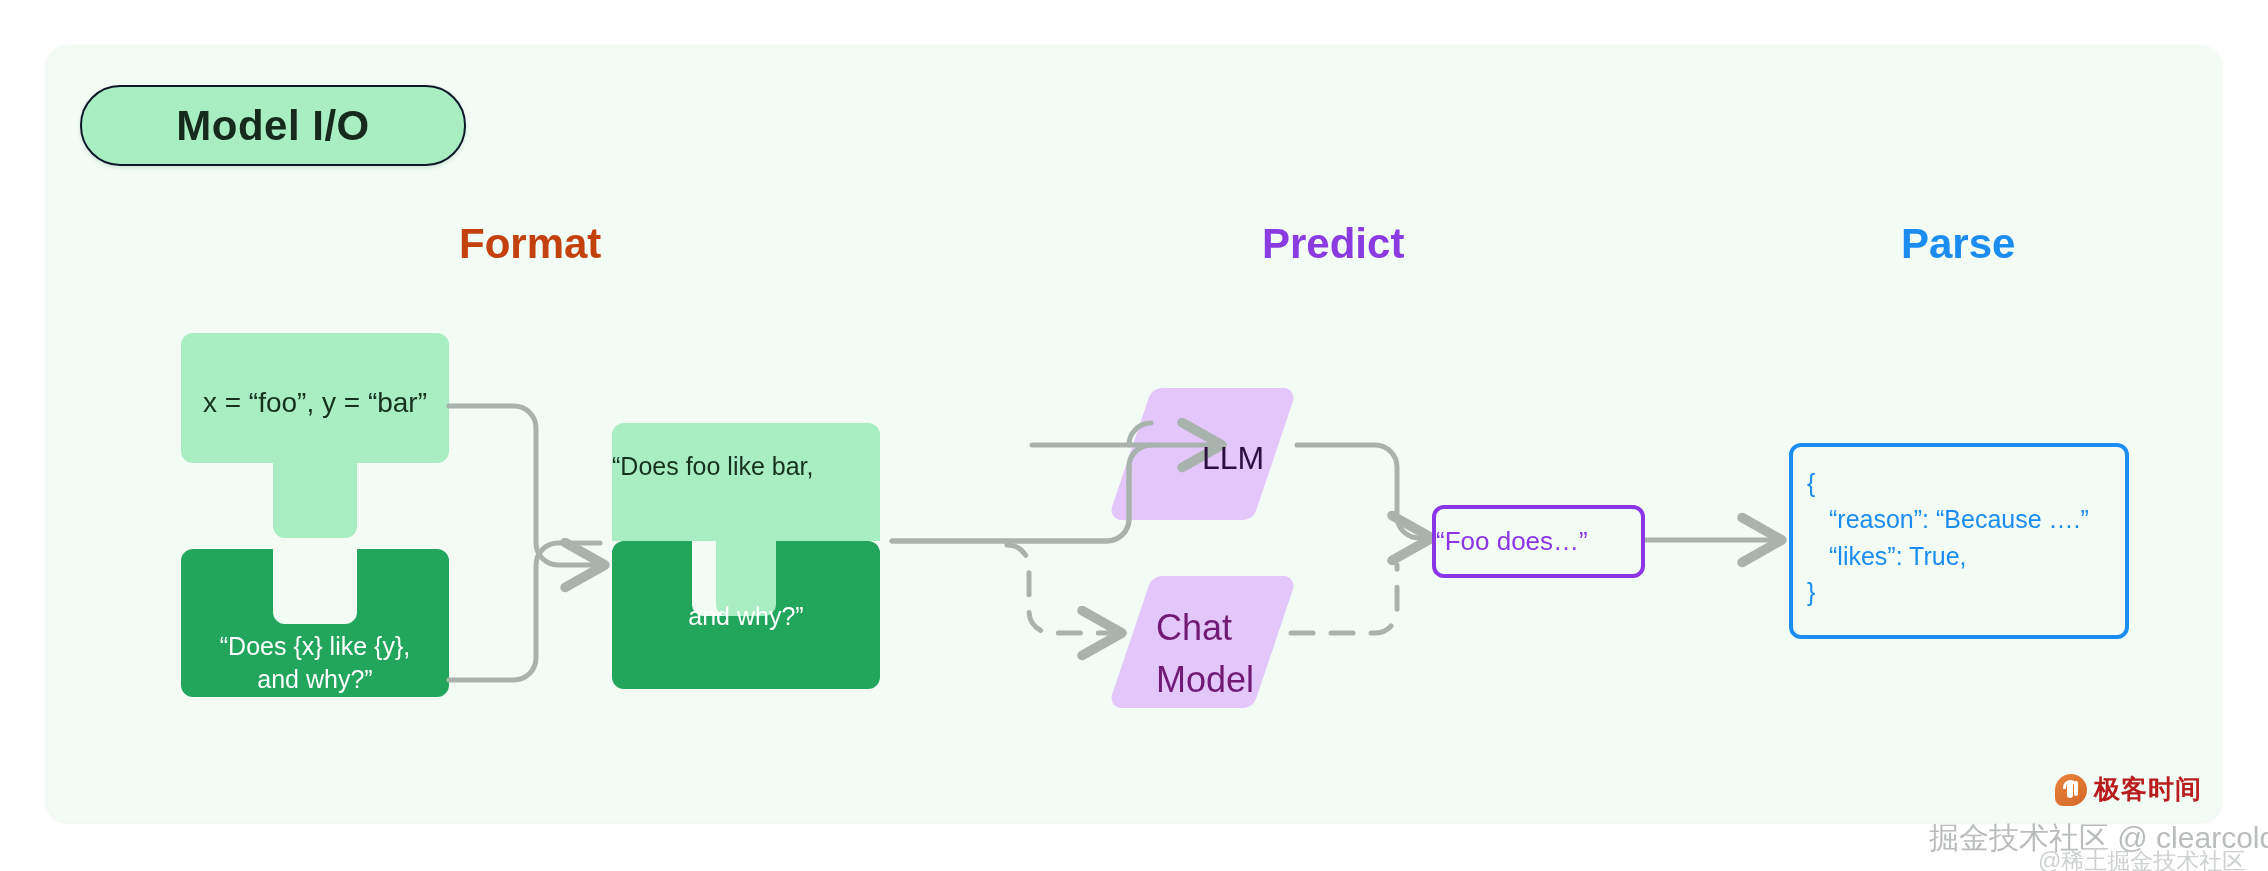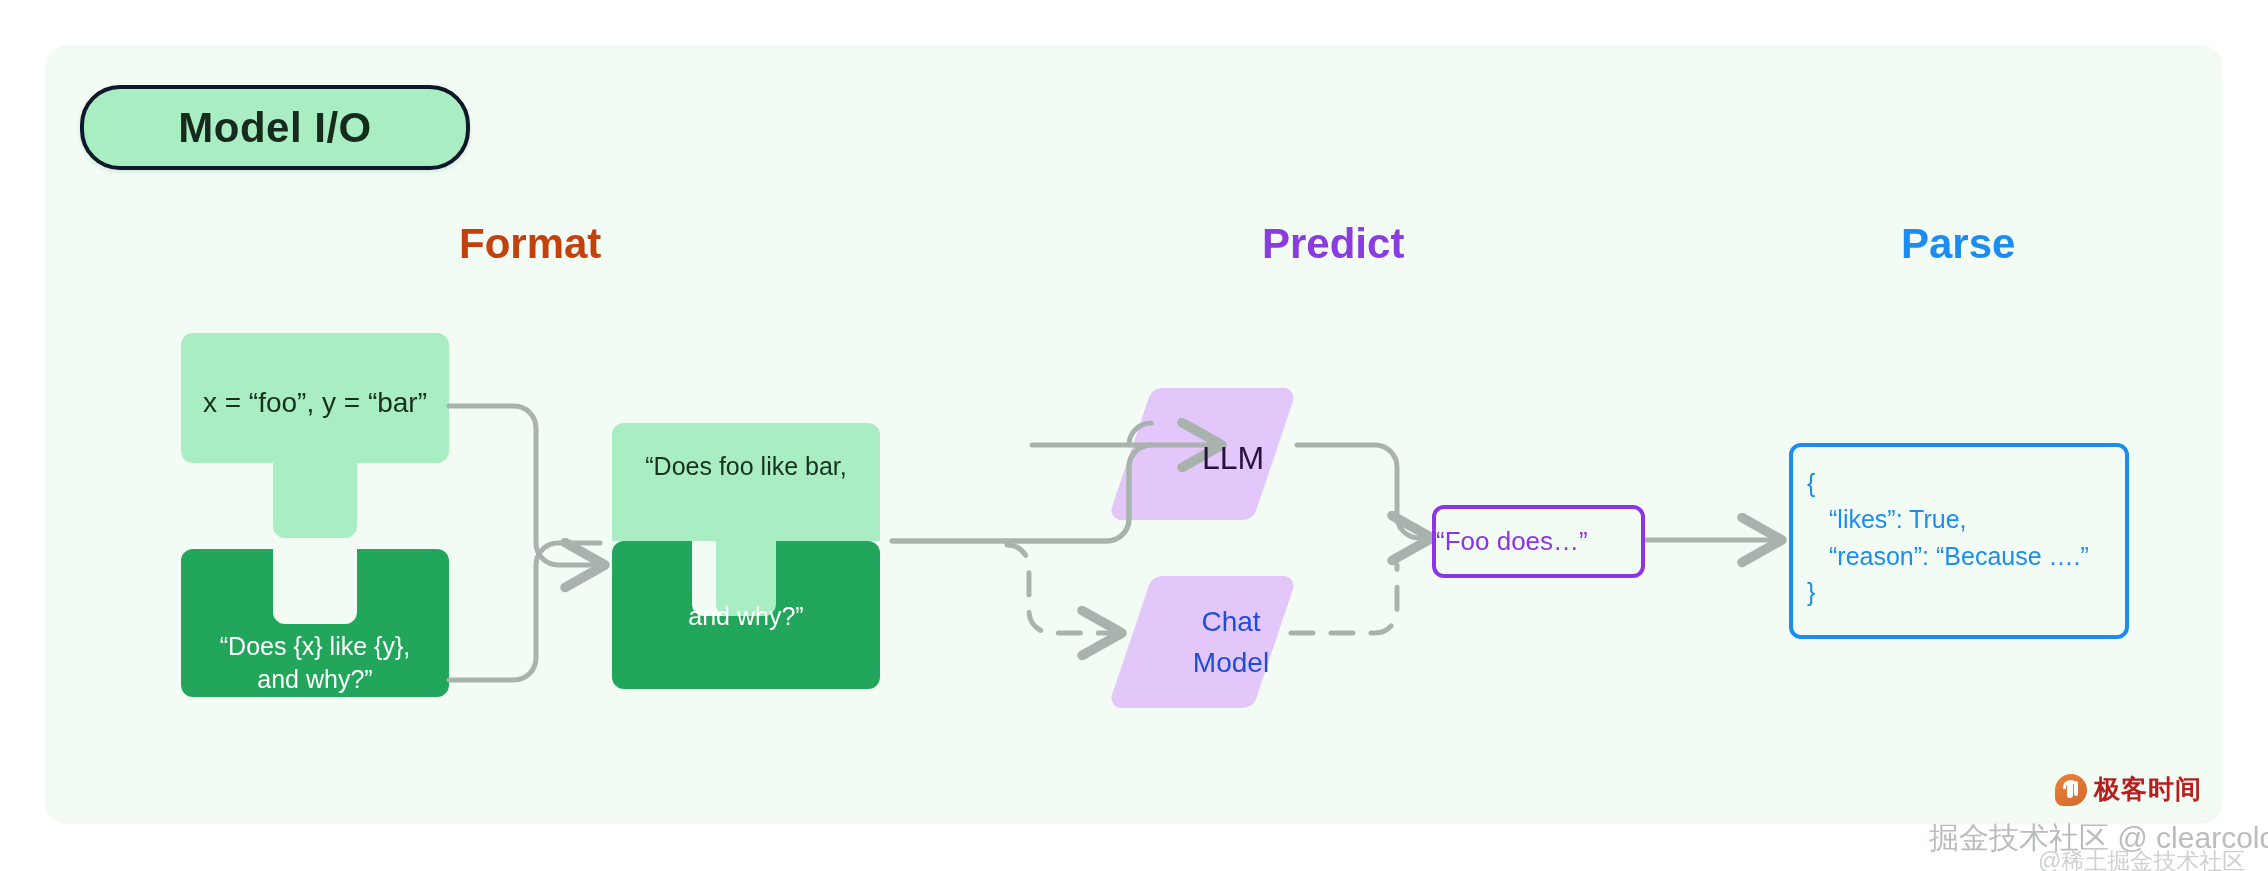--- a/index.html
+++ b/index.html
@@ -6,42 +6,42 @@
   body{width:2268px;height:871px;position:relative;
        font-family:"Liberation Sans","DejaVu Sans",sans-serif;
        -webkit-font-smoothing:antialiased;overflow:hidden;}
 
   #canvas{position:absolute;left:46px;top:45px;width:2176px;height:777px;
           background:#f2fcf5;border-radius:22px;
           box-shadow:0 1px 3px rgba(120,170,140,.18);}
 
   
   #title-badge{position:absolute;left:80px;top:85px;width:382px;height:77px;
-          background:#a8eec2;border:4px solid #0f172a;border-radius:40px;
+          background:#a8eec2;border:2px solid #0f172a;border-radius:40px;
           display:flex;align-items:center;justify-content:center;
           box-shadow:0 2px 4px rgba(110,170,130,.25);}
   #title-badge span{font-size:42px;font-weight:bold;color:#162b1e;letter-spacing:.5px;}
 
   
   .stage-head{position:absolute;font-size:42px;font-weight:bold;white-space:nowrap;}
   #head-format{left:459px;top:220px;color:#c2410c;}
   #head-predict{left:1262px;top:220px;color:#8b3ce0;}
   #head-parse{left:1901px;top:220px;color:#1b8cf0;}
 
   
   #art{position:absolute;left:0;top:0;width:2268px;height:871px;pointer-events:none;}
 
   
   .ptext{position:absolute;white-space:pre;line-height:1.32;}
   #t-vars{left:181px;top:385px;width:268px;text-align:center;font-size:28px;color:#17301f;}
   #t-tmpl{left:181px;top:630px;width:268px;text-align:center;font-size:25px;color:#ffffff;}
-  #t-mid-top{left:612px;top:450px;width:268px;text-align:center;font-size:25px;color:#17301f;}
+  #t-mid-top{left:612px;top:450px;width:268px;text-align:left;font-size:25px;color:#17301f;}
   #t-mid-bot{left:612px;top:600px;width:268px;text-align:center;font-size:25px;color:#ffffff;}
   #t-llm{left:1158px;top:437px;width:150px;text-align:center;font-size:32px;color:#2c1040;}
-  #t-chat{left:1156px;top:602px;width:150px;text-align:center;font-size:28px;color:#1d4ed8;line-height:1.45;}
+  #t-chat{left:1156px;top:602px;width:150px;text-align:left;font-size:36px;color:#701a75;line-height:1.45;}
 
   
   #foo-box{position:absolute;left:1432px;top:505px;width:205px;height:65px;
            border:4px solid #8b35e6;border-radius:12px;background:#f2fcf5;
            display:flex;align-items:center;}
   #foo-box span{font-size:26px;color:#8b35e6;}
 
   
   #json-box{position:absolute;left:1789px;top:443px;width:340px;height:196px;
             border:4px solid #1b8cf0;border-radius:12px;background:#f2fcf5;
@@ -121,22 +121,22 @@
 <div class="ptext" id="t-mid-bot">and why?”</div>
 <div class="ptext" id="t-llm">LLM</div>
 <div class="ptext" id="t-chat">Chat<br>Model</div>
 
 <div id="foo-box">
   <span>“Foo does…”</span>
 </div>
 
 <div id="json-box">
   <div>{</div>
+  <div class="indent">“reason”: “Because ….”</div>
   <div class="indent">“likes”: True,</div>
-  <div class="indent">“reason”: “Because ….”</div>
   <div>}</div>
 </div>
 
 <div id="geek-logo">
   <div id="geek-mark"></div>
   <div id="geek-text">极客时间</div>
 </div>
 <div id="wm-main">掘金技术社区 @ clearcold</div>
 <div id="wm-sub">@稀土掘金技术社区</div>
 

